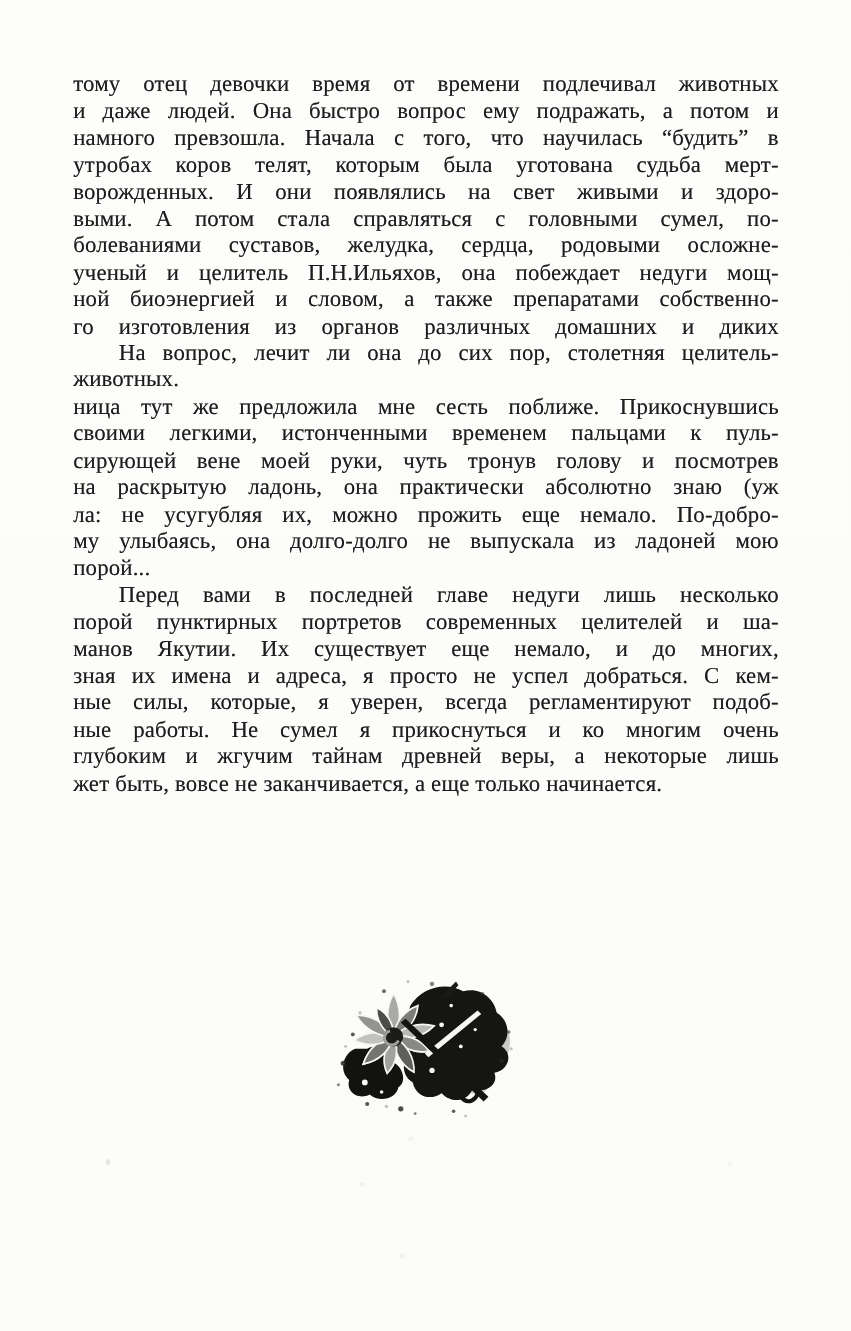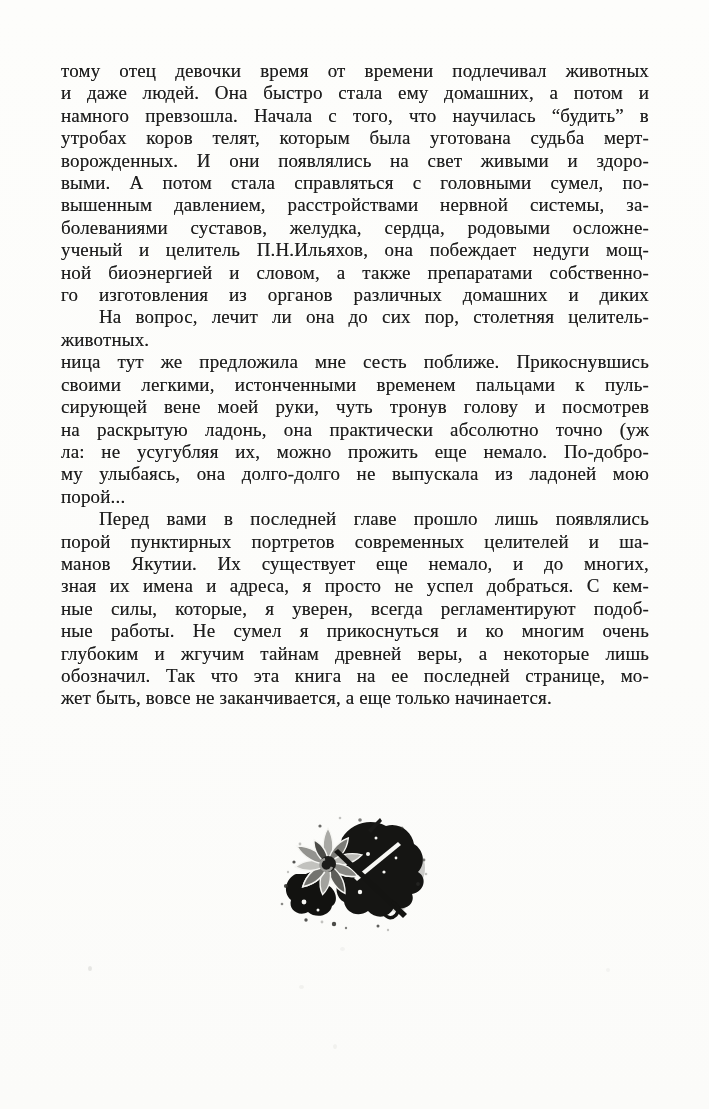--- a/index.html
+++ b/index.html
@@ -54,47 +54,45 @@
     border-radius: 50%;
   }
 </style>
 </head>
 <body>
 
 <div class="page">
 
   <div class="text-block">
       <div class="line">тому отец девочки время от времени подлечивал животных</div>
-      <div class="line">и даже людей. Она быстро стала ему домашних, а потом и</div>
+      <div class="line">и даже людей. Она быстро вопрос ему подражать, а потом и</div>
       <div class="line">намного превзошла. Начала с того, что научилась “будить” в</div>
       <div class="line">утробах коров телят, которым была уготована судьба мерт-</div>
       <div class="line">ворожденных. И они появлялись на свет живыми и здоро-</div>
       <div class="line">выми. А потом стала справляться с головными сумел, по-</div>
-      <div class="line">вышенным давлением, расстройствами нервной системы, за-</div>
       <div class="line">болеваниями суставов, желудка, сердца, родовыми осложне-</div>
       <div class="line">ученый и целитель П.Н.Ильяхов, она побеждает недуги мощ-</div>
       <div class="line">ной биоэнергией и словом, а также препаратами собственно-</div>
       <div class="line">го изготовления из органов различных домашних и диких</div>
       <div class="line indent">На вопрос, лечит ли она до сих пор, столетняя целитель-</div>
       <div class="line last">животных.</div>
       <div class="line">ница тут же предложила мне сесть поближе. Прикоснувшись</div>
       <div class="line">своими легкими, истонченными временем пальцами к пуль-</div>
       <div class="line">сирующей вене моей руки, чуть тронув голову и посмотрев</div>
-      <div class="line">на раскрытую ладонь, она практически абсолютно точно (уж</div>
+      <div class="line">на раскрытую ладонь, она практически абсолютно знаю (уж</div>
       <div class="line">ла: не усугубляя их, можно прожить еще немало. По-добро-</div>
       <div class="line">му улыбаясь, она долго-долго не выпускала из ладоней мою</div>
       <div class="line last">порой...</div>
-      <div class="line indent">Перед вами в последней главе прошло лишь появлялись</div>
+      <div class="line indent">Перед вами в последней главе недуги лишь несколько</div>
       <div class="line">порой пунктирных портретов современных целителей и ша-</div>
       <div class="line">манов Якутии. Их существует еще немало, и до многих,</div>
       <div class="line">зная их имена и адреса, я просто не успел добраться. С кем-</div>
       <div class="line">ные силы, которые, я уверен, всегда регламентируют подоб-</div>
       <div class="line">ные работы. Не сумел я прикоснуться и ко многим очень</div>
       <div class="line">глубоким и жгучим тайнам древней веры, а некоторые лишь</div>
-      <div class="line">обозначил. Так что эта книга на ее последней странице, мо-</div>
       <div class="line last">жет быть, вовсе не заканчивается, а еще только начинается.</div>
     </div>
 
   <div class="ornament">
     <svg width="155" height="122" viewBox="0 0 155 122" xmlns="http://www.w3.org/2000/svg">
 
       <ellipse cx="136" cy="54" rx="13" ry="20" fill="#8f8f8c" opacity="0.45"></ellipse>
       <ellipse cx="121" cy="90" rx="10" ry="8" fill="#9a9a96" opacity="0.4"></ellipse>
 
       <path d="M66,24 C76,8 96,4 110,12 C124,8 136,18 138,30 C148,36 150,50 142,58

